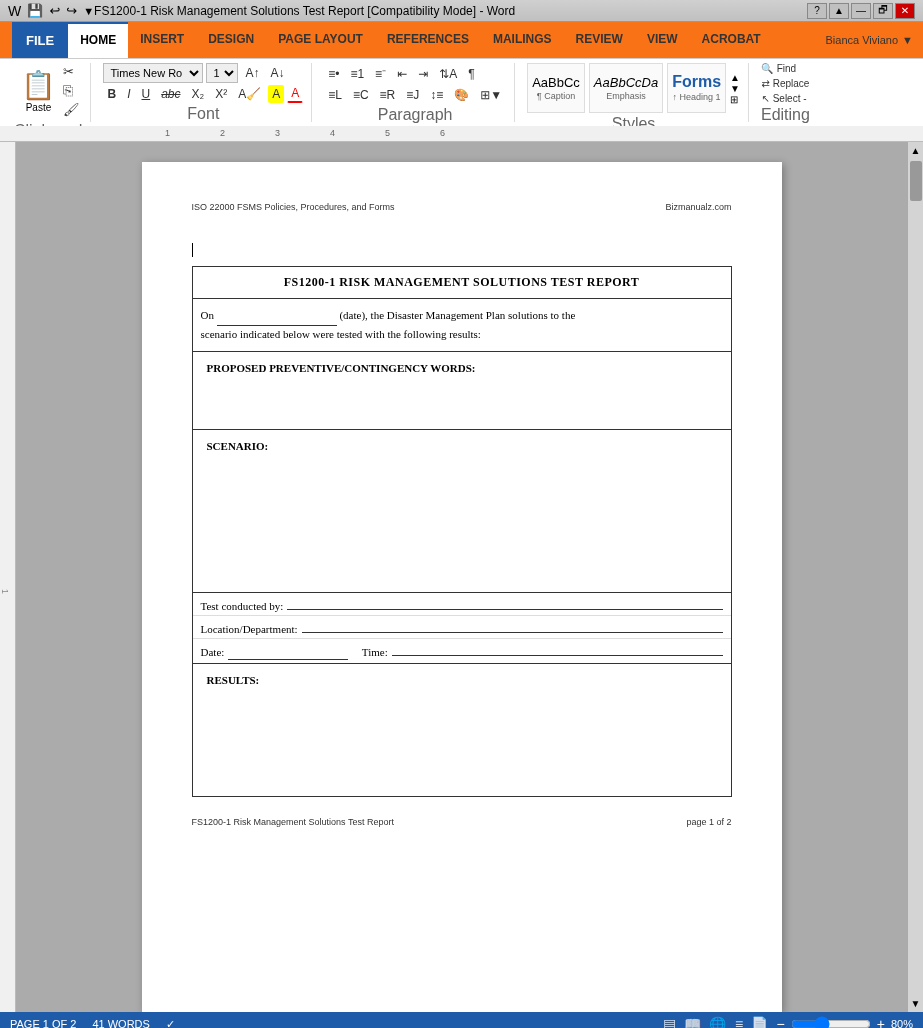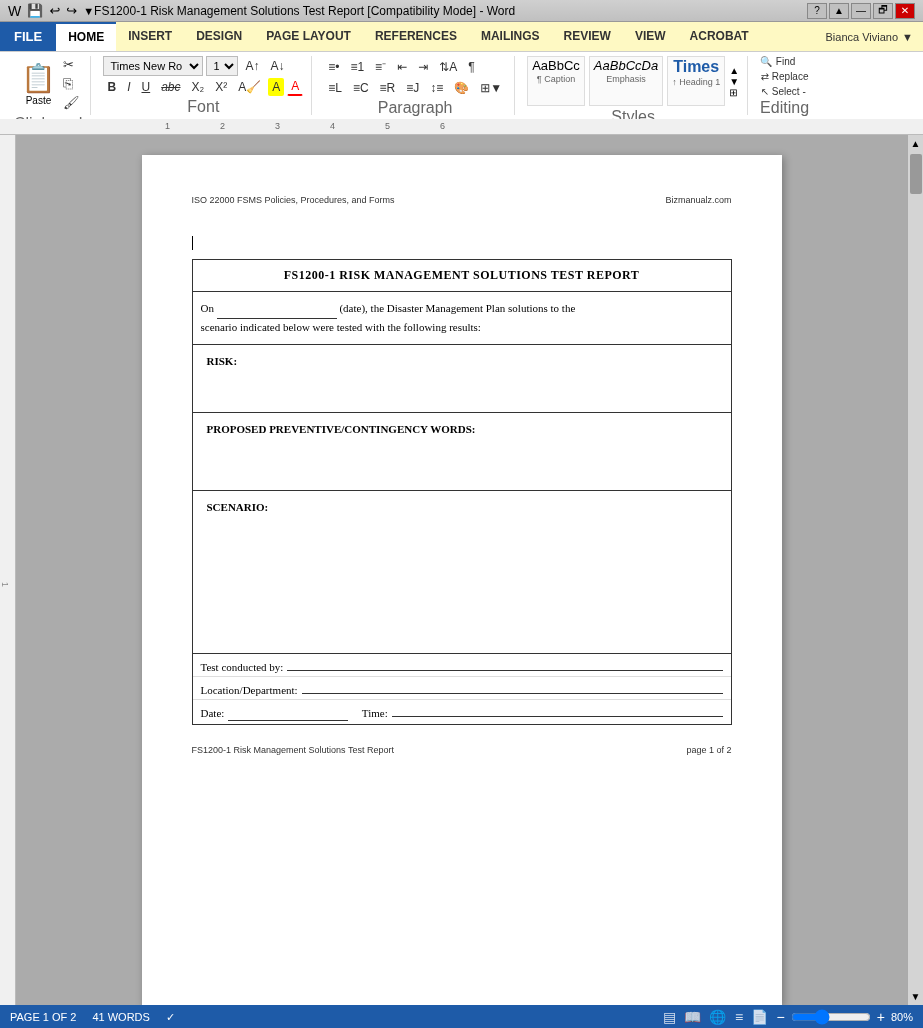--- a/index.html
+++ b/index.html
@@ -22,22 +22,23 @@
     #title-bar .win-btn {
       width: 20px; height: 16px; background: #c0c0c0;
       border: 1px solid #888; display: flex; align-items: center; justify-content: center;
       font-size: 10px; cursor: pointer;
     }
 
     
     #tabs-row {
       display: flex;
       align-items: stretch;
-      height: 29px;
-      background: #fef9c3;
+      height: 36px;
+      background: #f97316;
+      padding-left: 12px;
     }
     #file-btn {
       background: #1e5ba8;
       color: white;
       font-family: Arial, sans-serif;
       font-size: 13px;
       font-weight: bold;
       padding: 0 14px;
       display: flex; align-items: center; cursor: pointer;
     }
@@ -113,21 +114,21 @@
     .bold { font-weight: bold; }
     .italic { font-style: italic; }
     .underline { text-decoration: underline; }
 
     
     #group-styles .ribbon-group-content { flex-direction: row; align-items: center; gap: 4px; }
     .style-sample {
       font-family: Arial, sans-serif; font-size: 11px;
       display: flex; flex-direction: column; align-items: center;
       cursor: pointer; padding: 2px 4px; border: 1px solid #ddd;
-      background: #fafafa; min-width: 44px; height: 50px; 
+      background: #fafafa; min-width: 44px; height: 50px; justify-content: center;
     }
     .style-sample-text { font-size: 16px; line-height: 1; }
     .style-sample-label { font-size: 9px; color: #666; margin-top: 2px; }
 
     
     #group-editing .ribbon-group-content { flex-direction: column; align-items: flex-start; gap: 2px; }
     .editing-btn {
       font-family: Arial, sans-serif; font-size: 10px;
       cursor: pointer; color: #333; white-space: nowrap;
     }
@@ -389,21 +390,21 @@
     <div class="ribbon-group-content">
       <div class="style-sample">
         <span class="style-sample-text" style="font-size:13px;">AaBbCc</span>
         <span class="style-sample-label">¶ Caption</span>
       </div>
       <div class="style-sample">
         <span class="style-sample-text" style="font-size:13px;font-style:italic;">AaBbCcDa</span>
         <span class="style-sample-label">Emphasis</span>
       </div>
       <div class="style-sample">
-        <span class="style-sample-text" style="font-size:16px;font-weight:bold;color:#1e5ba8;">Times</span>
+        <span class="style-sample-text" style="font-size:16px;font-weight:bold;color:#1e5ba8;">Forms</span>
         <span class="style-sample-label">↑ Heading 1</span>
       </div>
       <div style="display:flex;flex-direction:column;justify-content:center;">
         <span style="font-size:10px;cursor:pointer;">▲</span>
         <span style="font-size:10px;cursor:pointer;">▼</span>
         <span style="font-size:10px;cursor:pointer;">⊞</span>
       </div>
     </div>
     <div class="ribbon-group-label">Styles</div>
   </div>
@@ -475,26 +476,20 @@
 
         <tr>
           <td class="intro-cell">
             <span>On</span>
             <span class="underline-field">&nbsp;&nbsp;&nbsp;&nbsp;&nbsp;&nbsp;&nbsp;&nbsp;&nbsp;&nbsp;&nbsp;&nbsp;&nbsp;&nbsp;&nbsp;&nbsp;&nbsp;&nbsp;&nbsp;&nbsp;</span>
             <span>(date), the Disaster Management Plan solutions to the</span><br>
             <span>scenario indicated below were tested with the following results:</span>
           </td>
         </tr>
 
-        <tr>
-          <td>
-            <div class="section-label">RISK:</div>
-            <div class="section-content" style="min-height:35px;"></div>
-          </td>
-        </tr>
 
         <tr>
           <td>
             <div class="section-label">PROPOSED PREVENTIVE/CONTINGENCY WORDS:</div>
             <div class="section-content" style="min-height:45px;"></div>
           </td>
         </tr>
 
         <tr>
           <td>
@@ -516,20 +511,26 @@
             <div class="field-row" style="border-top:1px solid #ddd;">
               <span>Date:</span>
               <span class="field-line-half">&nbsp;</span>
               &nbsp;&nbsp;
               <span>Time:</span>
               <div class="field-line"></div>
             </div>
           </td>
         </tr>
 
+        <tr>
+          <td>
+            <div class="section-label">RESULTS:</div>
+            <div class="section-content results-section"></div>
+          </td>
+        </tr>
       </tbody>
         </table>
 
       <div class="page-footer">
         <span>FS1200-1 Risk Management Solutions Test Report</span>
         <span>page 1 of 2</span>
       </div>
     </div>
   </div>
 

